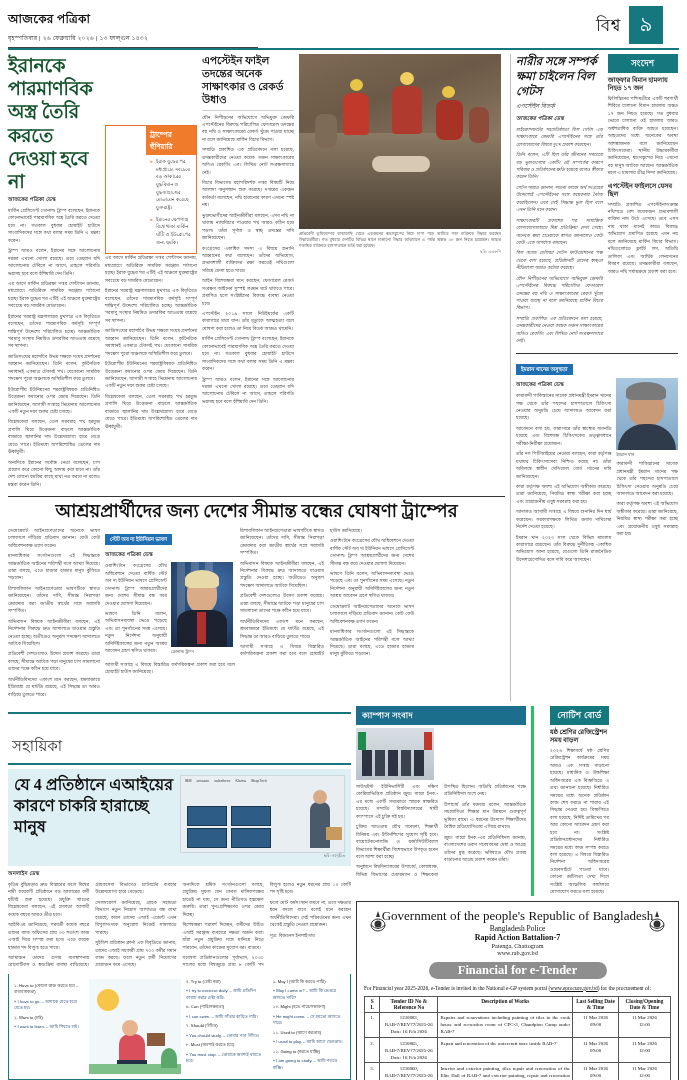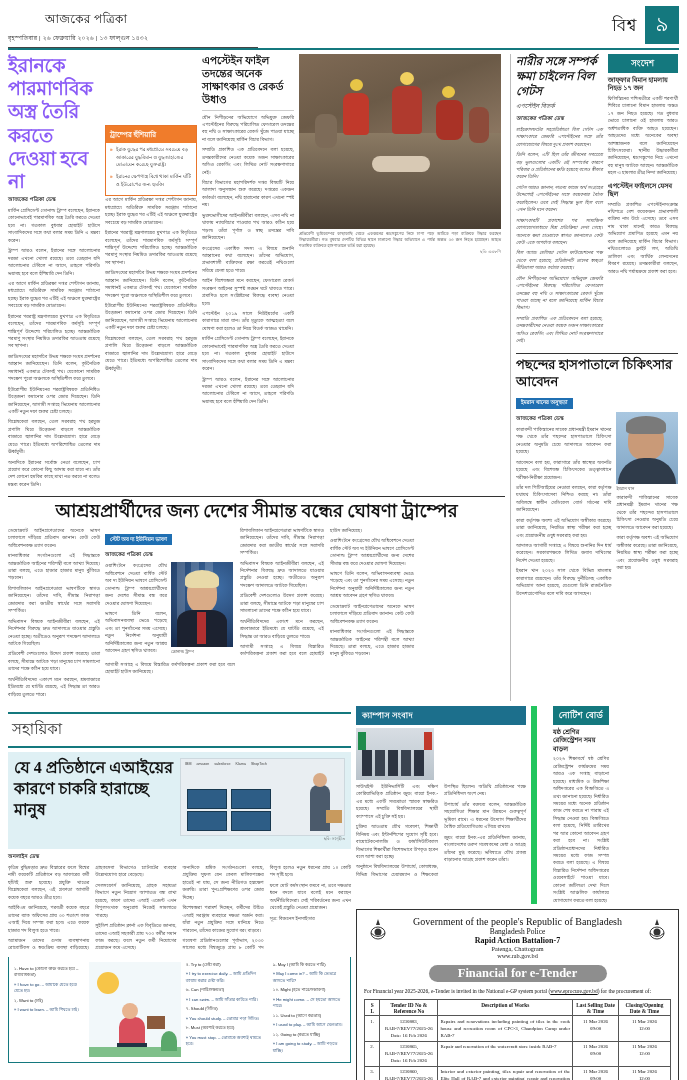--- a/index.html
+++ b/index.html
@@ -11,45 +11,45 @@
     overflow: hidden;
     position: relative;
   }
   .page { width: 687px; height: 1080px; padding: 6px 8px; position: relative; }
 
   
   .masthead { display: flex; align-items: flex-start; height: 40px; position: relative; }
   .mast-left { width: 500px; padding-top: 4px; }
   .mast-title {
     font-family: "Liberation Serif", serif;
-    font-size: 12px; font-weight: normal; letter-spacing: .3px; color: #111; margin-left: 37px;
+    font-size: 12px; font-weight: bold; letter-spacing: .3px; color: #111;
   }
   .mast-date { font-size: 6px; color: #333; margin-top: 3px; letter-spacing: .2px; }
   .mast-rule { border-bottom: 1px solid #444; width: 250px; margin-top: 3px; }
-  .mast-right { position: absolute; right: 0; top: 0; display: flex; align-items: stretch; height: 38px; }
+  .mast-right { position: absolute; right: 16px; top: 0; display: flex; align-items: stretch; height: 38px; }
   .sec-name {
     font-family: "Liberation Serif", serif;
     font-size: 17px; color: #111; padding: 6px 8px 0 8px; letter-spacing: .5px;
   }
   .sec-num {
     width: 34px; background: #14787e; color: #fff;
     font-family: "Liberation Serif", serif; font-size: 20px;
     display: flex; align-items: center; justify-content: center;
   }
   .topline { border-top: 2px solid #14787e; margin: 2px 0 0 0; }
 
   
   .top-zone { display: flex; gap: 5px; margin-top: 4px; }
   .col-main { width: 497px; }
   .col-side { width: 168px; border-left: 1px solid #bbb; padding-left: 5px; }
 
   
   .hl-lead {
     font-family: "Liberation Serif", serif;
-    font-size: 19px; line-height: 1.22; font-weight: bold; color: #8b5cf6;
+    font-size: 19px; line-height: 1.22; font-weight: bold; color: #14532d;
     letter-spacing: -.2px;
   }
   .hl-mid {
     font-family: "Liberation Serif", serif;
     font-size: 10.5px; line-height: 1.25; font-weight: bold; color: #111;
   }
   .hl-sec-big {
     font-family: "Liberation Serif", serif;
     font-size: 18px; line-height: 1.25; font-weight: bold; text-align: center; color: #111;
   }
@@ -64,21 +64,21 @@
   }
   .kicker-plain { font-size: 6px; color: #333; margin: 2px 0 3px 0; }
 
   
   .bt { font-size: 4.6px; line-height: 1.62; color: #2a2a2a; text-align: justify; }
   .bt p { margin-bottom: 3px; }
   .cols2 { column-count: 2; column-gap: 6px; }
   .cols4 { column-count: 4; column-gap: 6px; }
 
   
-  .box-orange { border: 1px solid #e8752a; width: 100%; margin: 3px 0 0 0; }
+  .box-orange { border: 1px solid #e8752a; width: 100%; margin: 3px 0 0 0; padding-left: 40px; }
   .box-orange-hd {
     background: #f07c2b; color: #fff; font-size: 7px; font-weight: bold;
     padding: 2.5px 4px; font-family: "Liberation Serif", serif;
   }
   .box-orange-body { padding: 3px 4px; font-size: 4.8px; line-height: 1.6; color: #222; }
   .box-orange-body li { list-style: none; margin-bottom: 4px; padding-left: 6px; position: relative; }
   .box-orange-body li:before {
     content: "\00BB"; position: absolute; left: 0; color: #e8752a; font-weight: bold;
   }
 
@@ -101,21 +101,21 @@
   .head-shape { position: absolute; background: #d9ab87; border-radius: 45% 45% 40% 40%; }
   .suit { position: absolute; background: #1c2230; border-radius: 30% 30% 0 0; }
 
   .imran-photo { width: 100%; height: 72px; position: relative; overflow: hidden;
     background: linear-gradient(180deg,#a9c7e0,#7fa4c4); }
 
   
   .sec-banner-line { border-top: 2px solid #14787e; margin-top: 6px; }
   .sec-banner-title {
     font-family: "Liberation Serif", serif; font-size: 15px; color: #333;
-    padding: 3px 4px 4px 4px;
+    padding: 20px 4px 4px 4px;
   }
   .sec-banner-rule { border-top: 2px solid #14787e; }
 
   .bar-teal {
     background: #1c6f8c; color: #fff; font-family: "Liberation Serif", serif;
     font-size: 8px; font-weight: bold; padding: 3px 6px; letter-spacing: .3px;
   }
   .bar-teal-center { text-align: center; font-size: 10px; }
   .bar-side {
     background: #14787e; color: #fff; text-align: center;
@@ -141,21 +141,21 @@
     font-weight: bold; color: #111; }
   .eng-illu { width: 96px; height: 95px; background: #f2f8fa; position: relative; overflow: hidden; }
   .sun { position: absolute; width: 22px; height: 22px; border-radius: 50%; background: #f7c548; }
   .eng-list { font-size: 4.2px; line-height: 1.55; color: #222; }
   .eng-list li { list-style: none; margin-bottom: 3px; }
   .eng-list .en { color: #1a3f6b; }
 
   
   .ad { border: 1px solid #333; padding: 6px 7px; background: #fff; }
   .ad-head { text-align: center; position: relative; }
-  .ad-gov { font-family: "Liberation Serif", serif; font-size: 10px; color: #111; }
+  .ad-gov { font-family: "Liberation Serif", serif; font-size: 13px; color: #111; }
   .ad-org { font-family: "Liberation Serif", serif; font-size: 7.5px; color: #111; }
   .ad-unit { font-family: "Liberation Serif", serif; font-size: 8px; font-weight: bold; color: #111; }
   .ad-addr { font-family: "Liberation Serif", serif; font-size: 6.2px; color: #222; }
   .ad-web { font-family: "Liberation Serif", serif; font-size: 6.2px; color: #222; }
   .emblem { position: absolute; top: 0; width: 20px; height: 24px; }
   .ad-invite {
     margin: 6px auto 5px auto; width: 178px; text-align: center;
     background: #8e8e8e; color: #fff; border-radius: 11px;
     font-family: "Liberation Serif", serif; font-size: 12.5px; font-weight: bold;
     padding: 1px 0;
@@ -353,21 +353,20 @@
           </div>
           <div style="margin-top:5px;">
             <div style="font-size:6.5px;font-weight:bold;line-height:1.3;font-family:'Liberation Serif',serif;">এপস্টেইন ফাইলসে যেসব ছিল</div>
             <div class="bt" style="margin-top:2px;">সম্প্রতি প্রকাশিত এপস্টেইনসংক্রান্ত নথিপত্রে বেশ কয়েকজন প্রভাবশালী ব্যক্তির নাম উঠে এসেছে। তবে এসব নাম থাকা মানেই কারও বিরুদ্ধে অভিযোগ প্রমাণিত হয়েছে এমন নয় বলে জানিয়েছে মার্কিন বিচার বিভাগ। নথিগুলোতে ফ্লাইট লগ, অতিথি তালিকা এবং আর্থিক লেনদেনের বিবরণ রয়েছে। তদন্তকারীরা বলছেন, আরও নথি পর্যায়ক্রমে প্রকাশ করা হবে।</div>
           </div>
         </div>
       </div>
 
       
       <div class="hrule-dark" style="margin-top:5px;"></div>
-      <div class="hl-side" style="font-size:13px;">পছন্দের হাসপাতালে চিকিৎসার আবেদন</div>
       <div class="kicker-tag">ইমরান খানের অসুস্থতা</div>
       <div style="display:flex; gap:5px;">
         <div style="width:96px;">
           <div class="byline">আজকের পত্রিকা ডেস্ক</div>
           <div class="bt">
             <p>কারাবন্দী পাকিস্তানের সাবেক প্রধানমন্ত্রী ইমরান খানের পক্ষ থেকে তাঁর পছন্দের হাসপাতালে চিকিৎসা নেওয়ার অনুমতি চেয়ে আদালতে আবেদন করা হয়েছে।</p>
             <p>আবেদনে বলা হয়, কারাগারে তাঁর স্বাস্থ্যের অবনতি হয়েছে এবং বিশেষজ্ঞ চিকিৎসকের তত্ত্বাবধানে পরীক্ষা-নিরীক্ষা প্রয়োজন।</p>
             <p>তাঁর দল পিটিআইয়ের নেতারা বলছেন, কারা কর্তৃপক্ষ যথাযথ চিকিৎসাসেবা নিশ্চিত করছে না। তাঁরা অবিলম্বে স্বাধীন মেডিকেল বোর্ড গঠনের দাবি জানিয়েছেন।</p>
             <p>কারা কর্তৃপক্ষ অবশ্য এই অভিযোগ অস্বীকার করেছে। তারা জানিয়েছে, নিয়মিত স্বাস্থ্য পরীক্ষা করা হচ্ছে এবং প্রয়োজনীয় ওষুধ সরবরাহ করা হয়।</p>
             <p>আদালত আগামী সপ্তাহে এ বিষয়ে শুনানির দিন ধার্য করেছেন। সরকারপক্ষকে লিখিত জবাব দাখিলের নির্দেশ দেওয়া হয়েছে।</p>
@@ -507,21 +506,21 @@
           </div>
           <div class="bt cols2" style="margin-top:3px;">
             <p>সাউথইস্ট ইউনিভার্সিটি এবং দক্ষিণ কোরিয়াভিত্তিক প্রতিষ্ঠান জুয়ং বায়ো ইনক.-এর মধ্যে একটি সমঝোতা স্মারক স্বাক্ষরিত হয়েছে। সম্প্রতি বিশ্ববিদ্যালয়ের স্থায়ী ক্যাম্পাসে এই চুক্তি সই হয়।</p>
             <p>চুক্তির আওতায় যৌথ গবেষণা, শিক্ষার্থী বিনিময় এবং ইন্টার্নশিপের সুযোগ সৃষ্টি হবে। বায়োটেকনোলজি ও ফার্মাসিউটিক্যাল বিভাগের শিক্ষার্থীরা বিশেষভাবে উপকৃত হবেন বলে আশা করা হচ্ছে।</p>
             <p>অনুষ্ঠানে বিশ্ববিদ্যালয়ের উপাচার্য, কোষাধ্যক্ষ, বিভিন্ন বিভাগের চেয়ারম্যান ও শিক্ষকেরা উপস্থিত ছিলেন। অতিথি প্রতিষ্ঠানের পক্ষে প্রতিনিধিদল অংশ নেয়।</p>
             <p>উপাচার্য তাঁর বক্তব্যে বলেন, আন্তর্জাতিক সহযোগিতা শিক্ষার মান উন্নয়নে গুরুত্বপূর্ণ ভূমিকা রাখে। এ ধরনের উদ্যোগ শিক্ষার্থীদের বৈশ্বিক প্রতিযোগিতায় এগিয়ে রাখবে।</p>
             <p>জুয়ং বায়ো ইনক.-এর প্রতিনিধিদল জানায়, বাংলাদেশের তরুণ গবেষকদের মেধা ও আগ্রহ তাঁদের মুগ্ধ করেছে। ভবিষ্যতে যৌথ প্রকল্প বাড়ানোর আগ্রহ প্রকাশ করেন তাঁরা।</p>
           </div>
         </div>
 
-        <div style="width:78px;border-left:6px solid #22c55e;padding-left:16px;">
+        <div style="width:78px;border-left:3px solid #22c55e;padding-left:16px;">
           <div class="bar-side">নোটিশ বোর্ড</div>
           <div style="font-size:6.5px;font-weight:bold;line-height:1.3;margin-top:3px;font-family:'Liberation Serif',serif;">যষ্ঠ শ্রেণির রেজিস্ট্রেশন সময় বাড়ল</div>
           <div class="bt" style="margin-top:2px;">২০২৬ শিক্ষাবর্ষে ষষ্ঠ শ্রেণির রেজিস্ট্রেশন কার্যক্রমের সময় আরও এক সপ্তাহ বাড়ানো হয়েছে। মাধ্যমিক ও উচ্চশিক্ষা অধিদপ্তরের এক বিজ্ঞপ্তিতে এ তথ্য জানানো হয়েছে। নির্ধারিত সময়ের মধ্যে অনেক প্রতিষ্ঠান কাজ শেষ করতে না পারায় এই সিদ্ধান্ত নেওয়া হয়। বিজ্ঞপ্তিতে বলা হয়েছে, নির্দিষ্ট তারিখের পর আর কোনো আবেদন গ্রহণ করা হবে না। সংশ্লিষ্ট প্রতিষ্ঠানপ্রধানদের নির্ধারিত সময়ের মধ্যে কাজ সম্পন্ন করতে বলা হয়েছে। এ বিষয়ে বিস্তারিত নির্দেশনা অধিদপ্তরের ওয়েবসাইটে পাওয়া যাবে। কোনো জটিলতা দেখা দিলে সংশ্লিষ্ট আঞ্চলিক কার্যালয়ে যোগাযোগ করতে বলা হয়েছে।</div>
         </div>
       </div>
 
       <div class="ad" style="margin-top:5px;">
         <div class="ad-head">
           <svg class="emblem" style="left:4px;" viewBox="0 0 40 48">
             <ellipse cx="20" cy="34" rx="14" ry="12" fill="none" stroke="#333" stroke-width="2"></ellipse>

